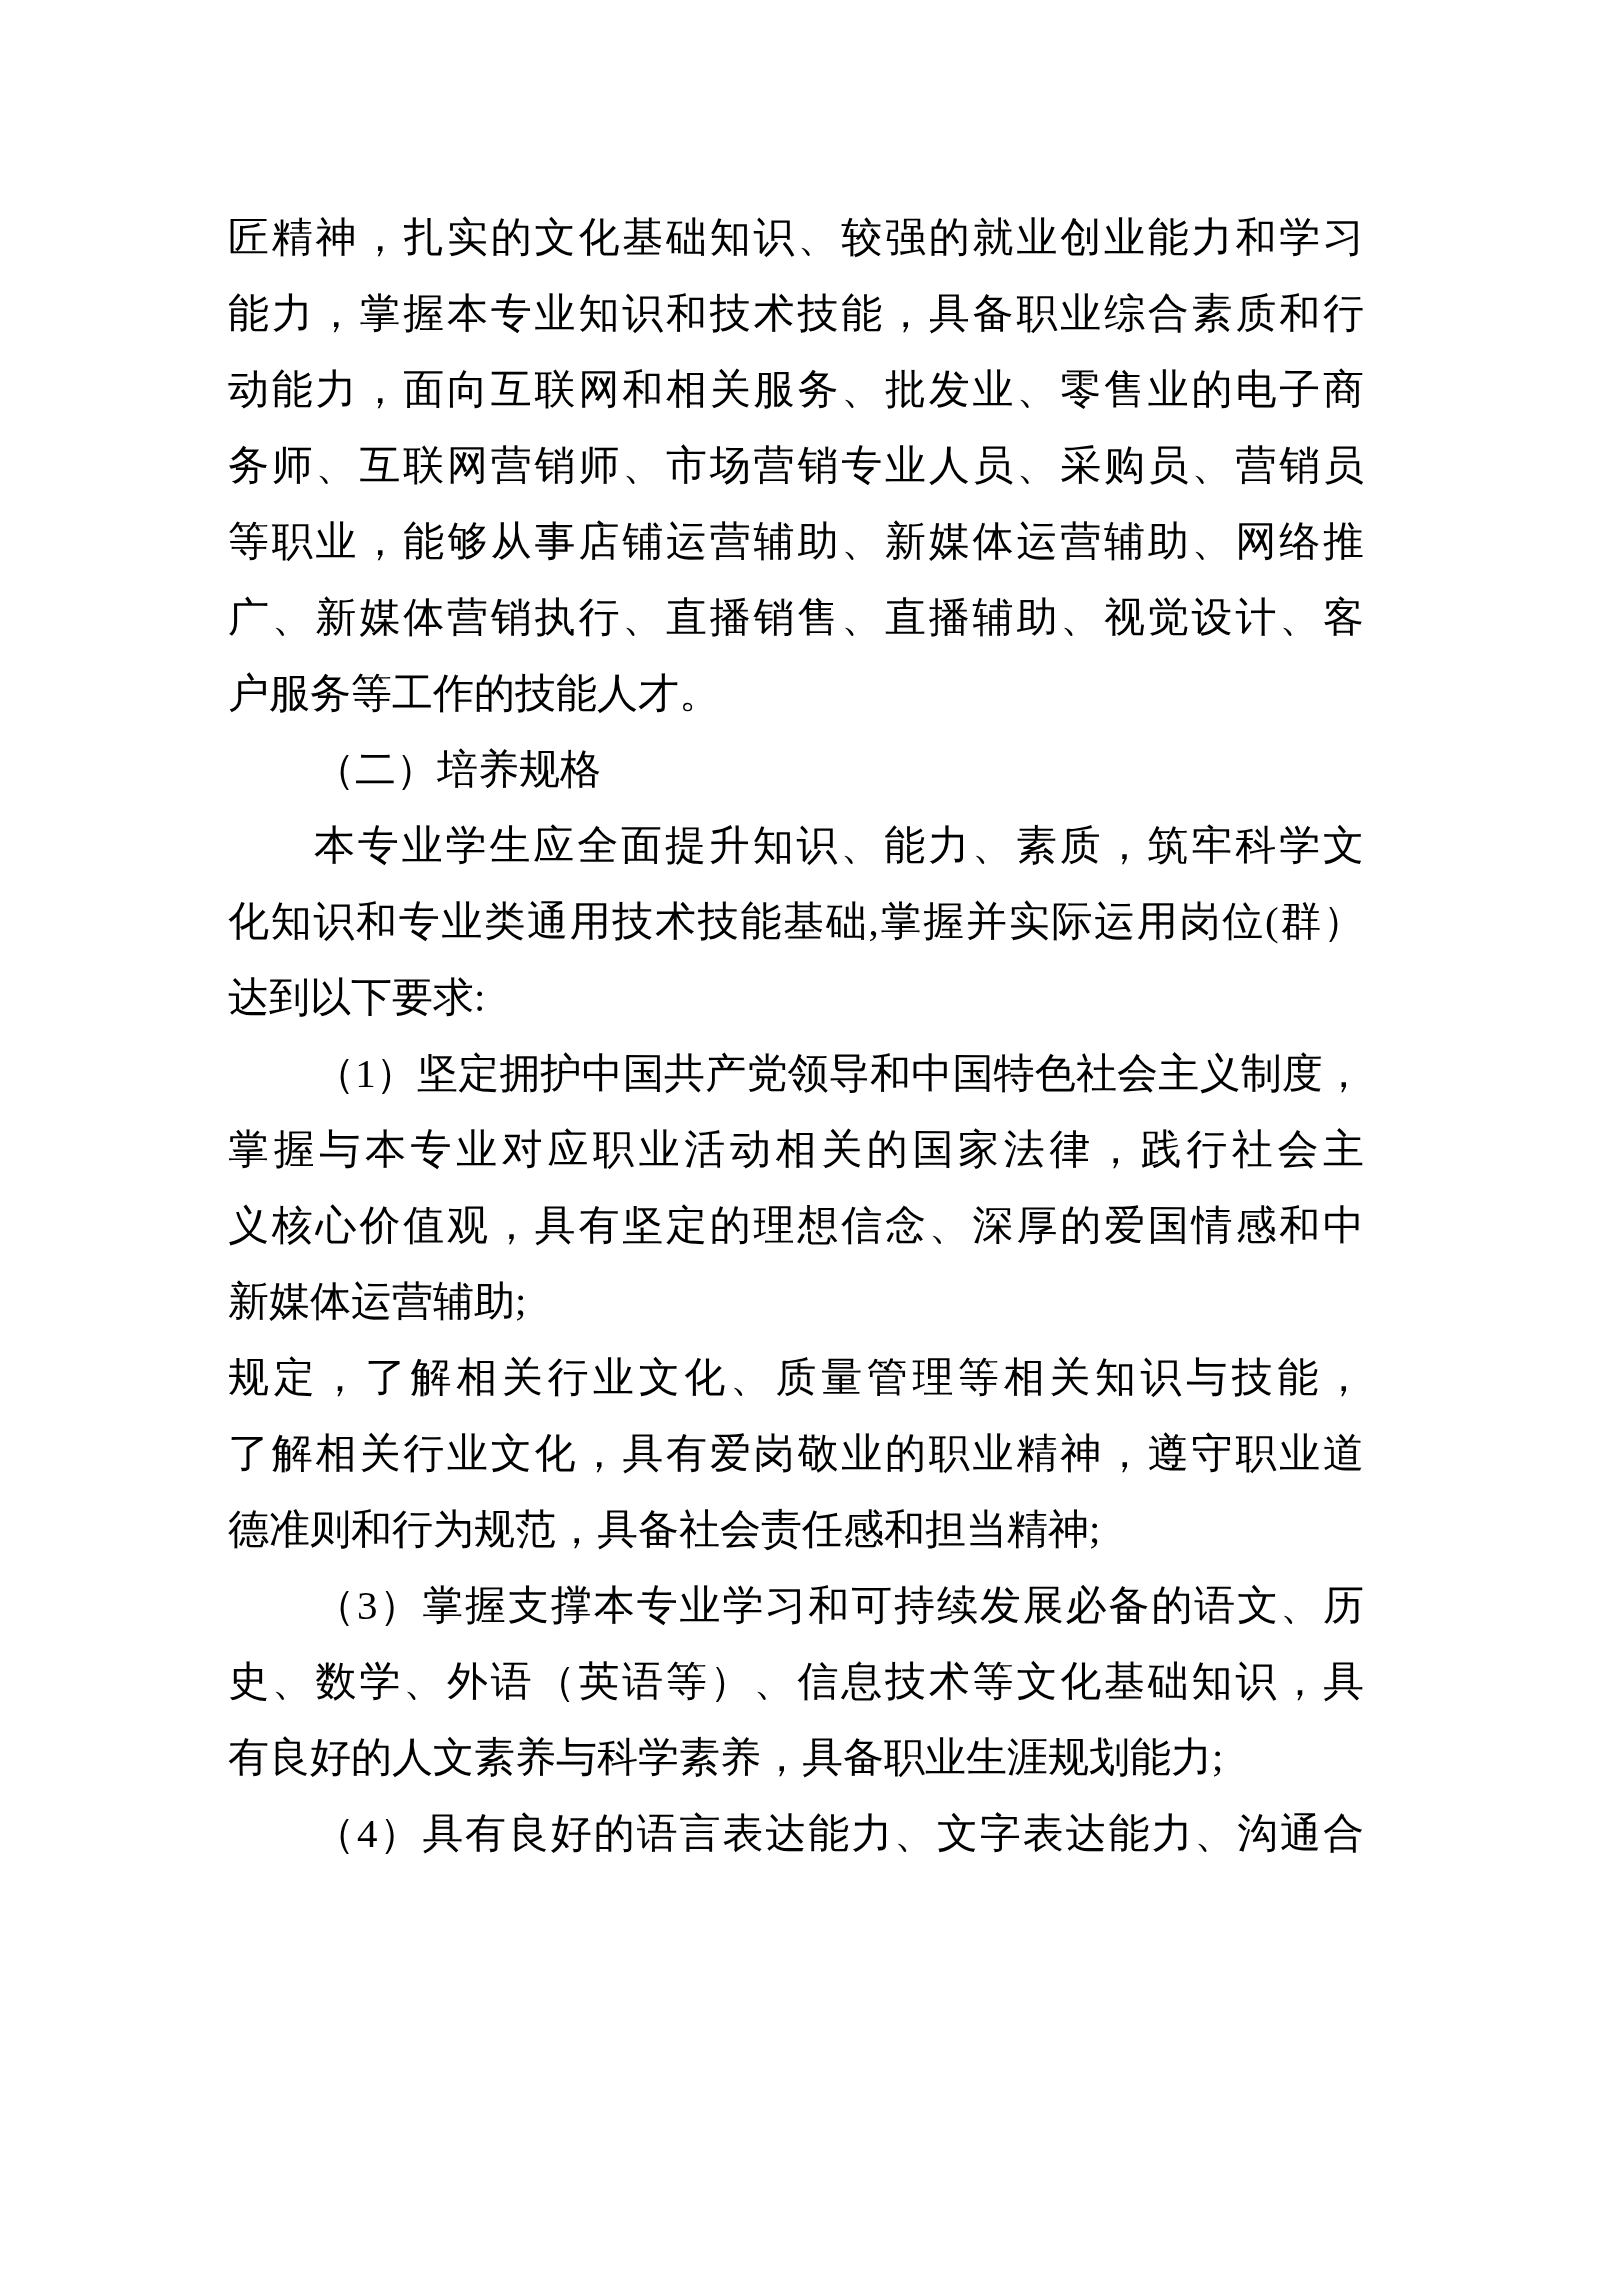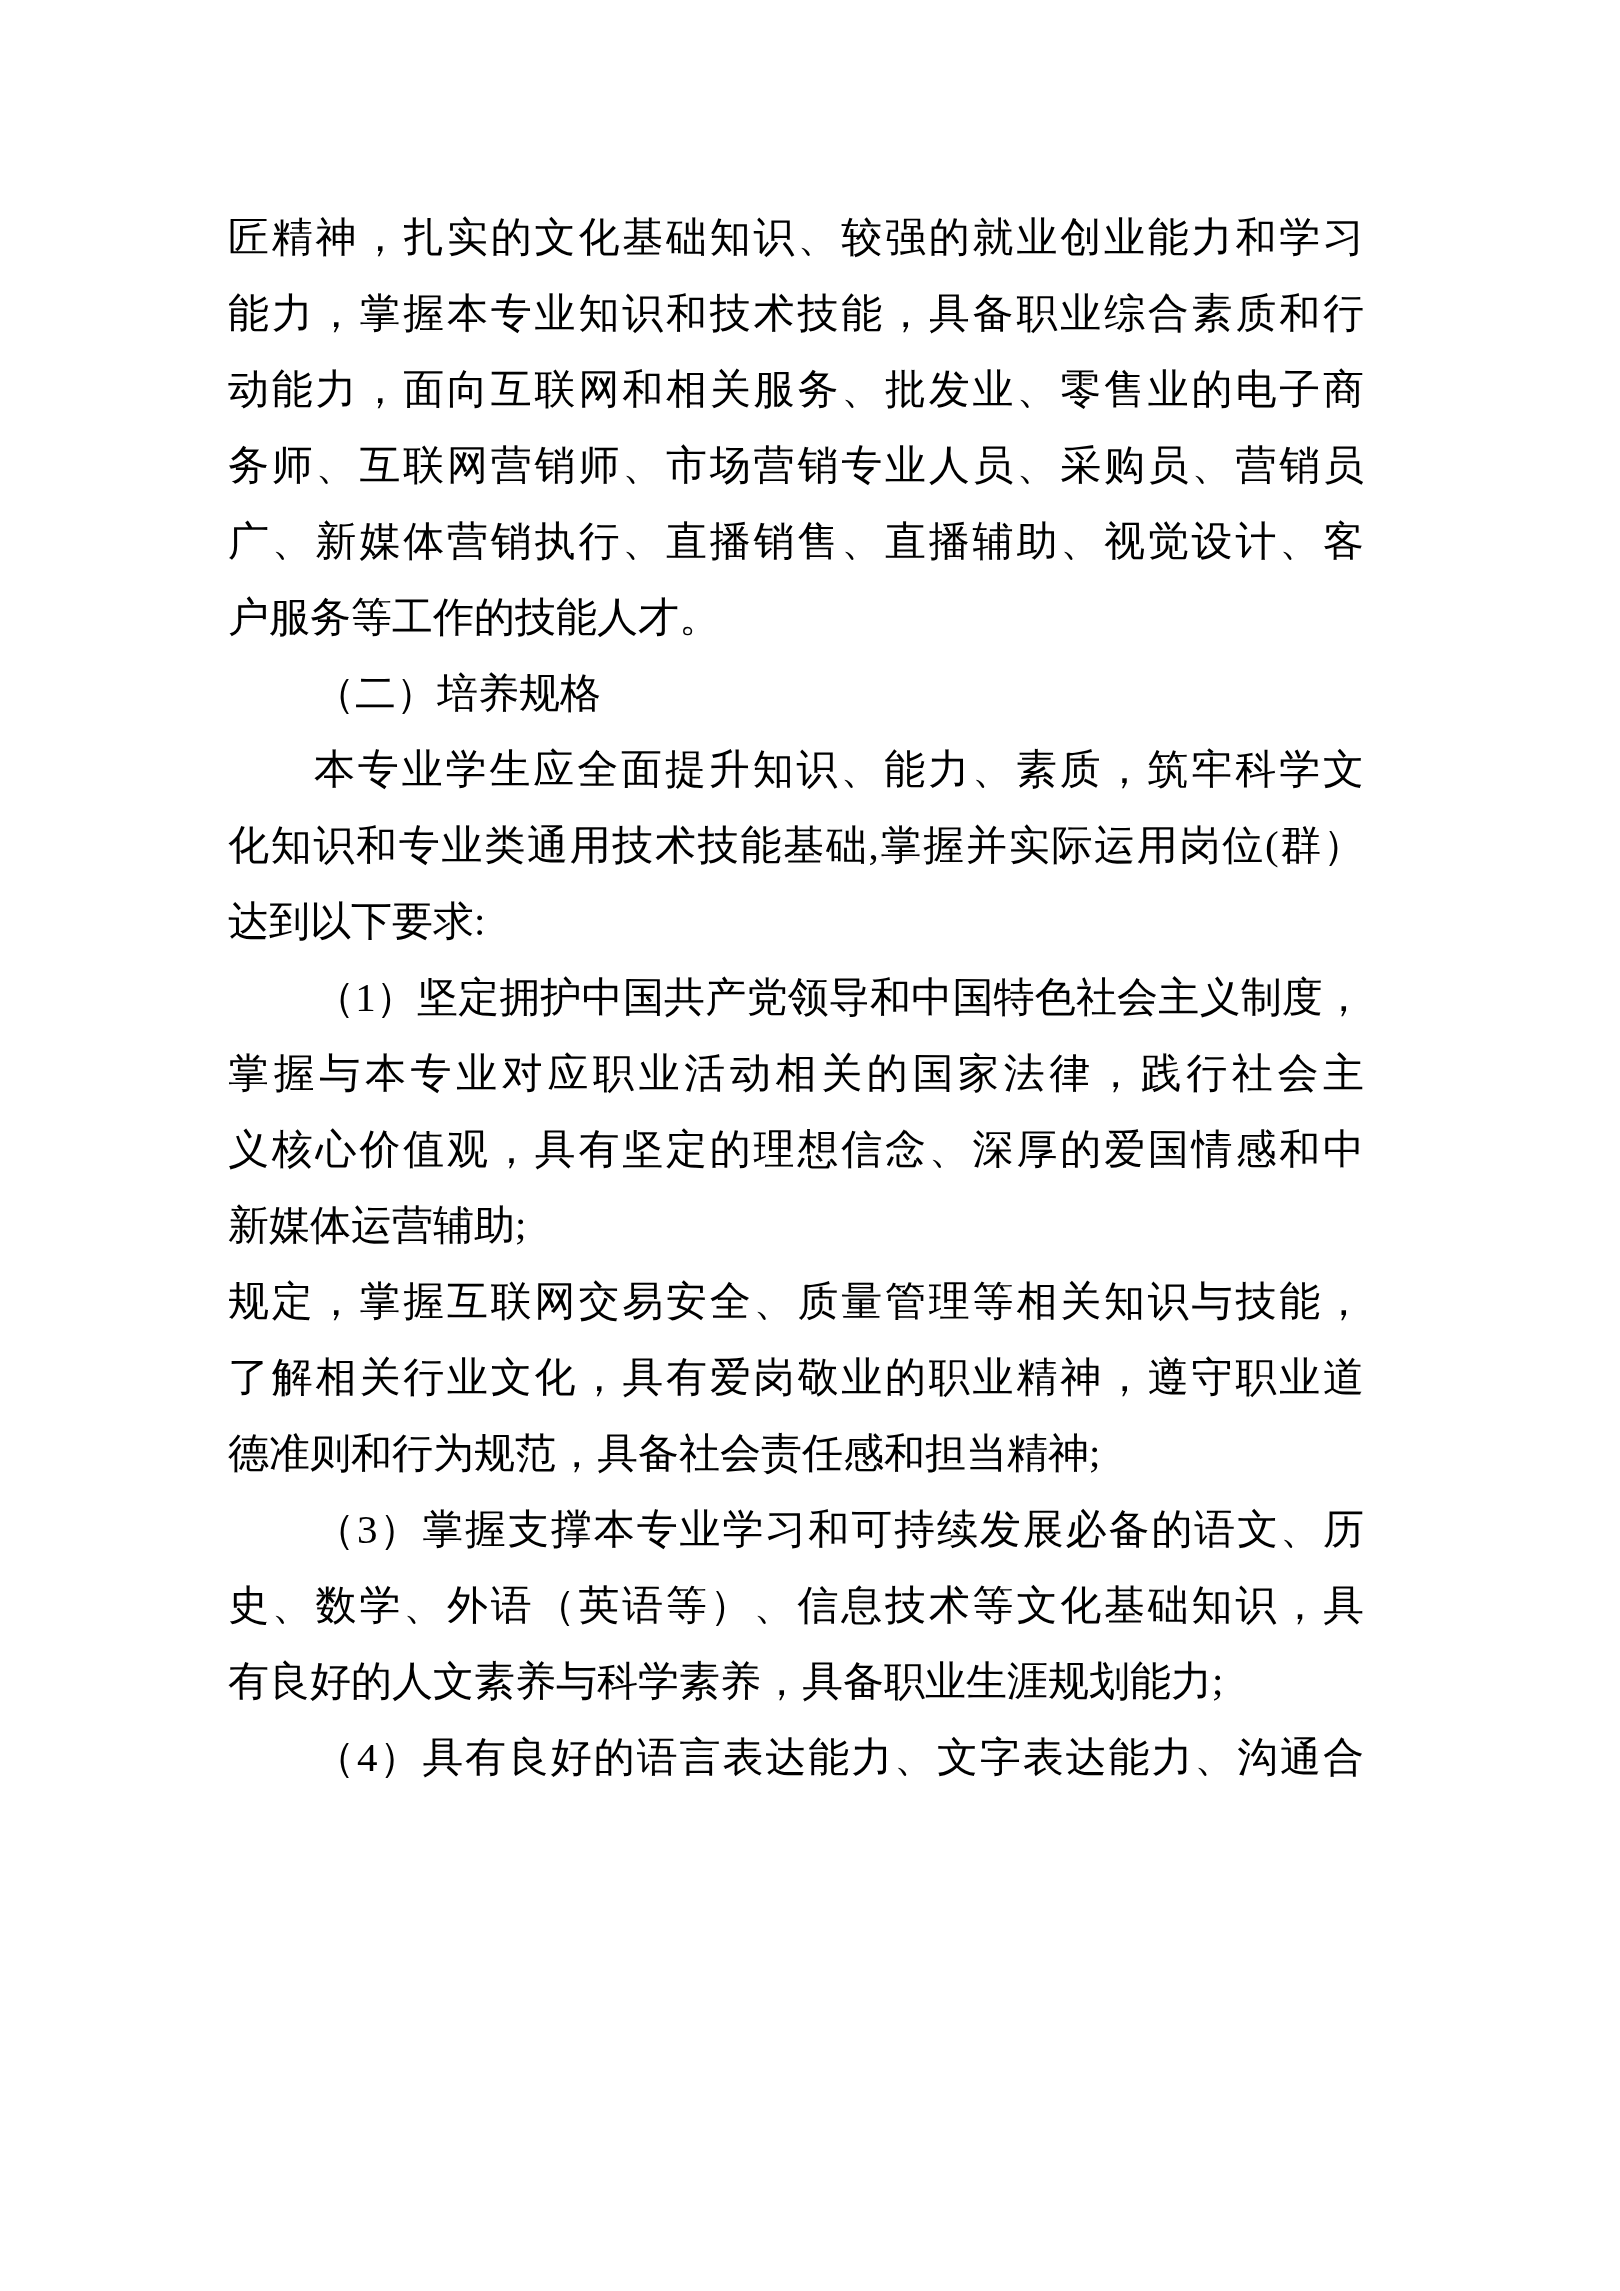--- a/index.html
+++ b/index.html
@@ -53,31 +53,32 @@
 </style>
 </head>
 <body>
 
 <div class="page">
   <div class="content">
     <div class="line j">匠精神，扎实的文化基础知识、较强的就业创业能力和学习</div>
     <div class="line j">能力，掌握本专业知识和技术技能，具备职业综合素质和行</div>
     <div class="line j">动能力，面向互联网和相关服务、批发业、零售业的电子商</div>
     <div class="line j">务师、互联网营销师、市场营销专业人员、采购员、营销员</div>
+    <div class="line j">等职业，能够从事店铺运营辅助、新媒体运营辅助、网络推</div>
     <div class="line j">广、新媒体营销执行、直播销售、直播辅助、视觉设计、客</div>
     <div class="line">户服务等工作的技能人才。</div>
     <div class="line indent">（二）培养规格</div>
     <div class="line j indent">本专业学生应全面提升知识、能力、素质，筑牢科学文</div>
     <div class="line j">化知识和专业类通用技术技能基础,掌握并实际运用岗位(群）</div>
     <div class="line">达到以下要求:</div>
     <div class="line j indent">（1）坚定拥护中国共产党领导和中国特色社会主义制度，</div>
     <div class="line j">掌握与本专业对应职业活动相关的国家法律，践行社会主</div>
     <div class="line j">义核心价值观，具有坚定的理想信念、深厚的爱国情感和中</div>
     <div class="line">新媒体运营辅助;</div>
-    <div class="line j">规定，掌握互联网交易安全、质量管理等相关知识与技能，</div>
+    <div class="line j">规定，了解相关行业文化、质量管理等相关知识与技能，</div>
     <div class="line j">了解相关行业文化，具有爱岗敬业的职业精神，遵守职业道</div>
     <div class="line">德准则和行为规范，具备社会责任感和担当精神;</div>
     <div class="line j indent">（3）掌握支撑本专业学习和可持续发展必备的语文、历</div>
     <div class="line j">史、数学、外语（英语等）、信息技术等文化基础知识，具</div>
     <div class="line">有良好的人文素养与科学素养，具备职业生涯规划能力;</div>
     <div class="line j indent">（4）具有良好的语言表达能力、文字表达能力、沟通合</div>
   </div>
   <div class="footer">- 2 -</div>
 </div>
 

